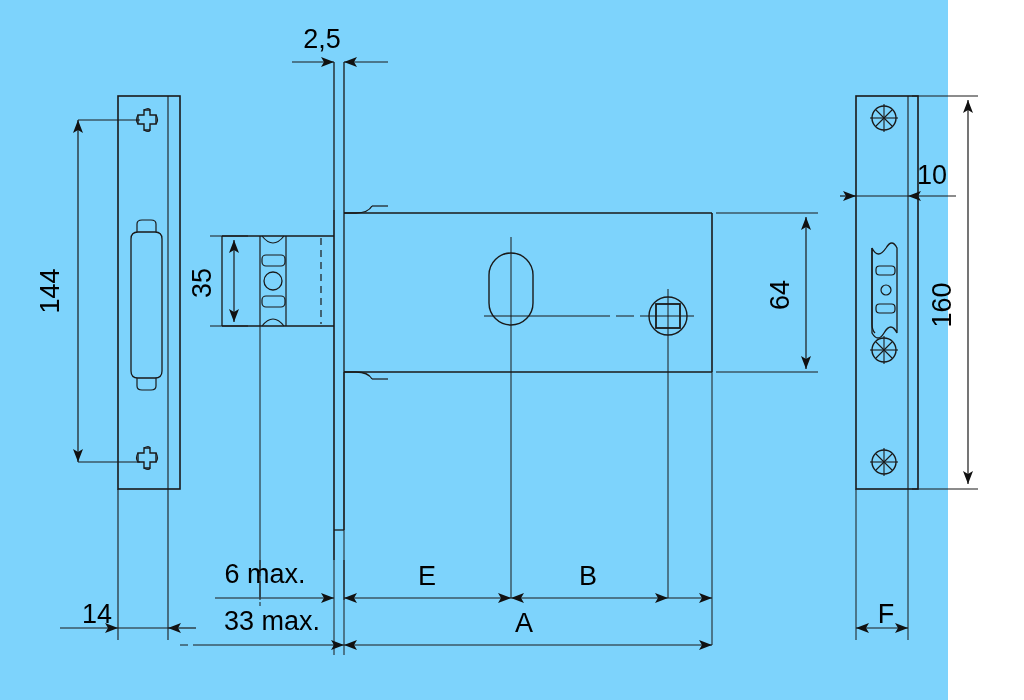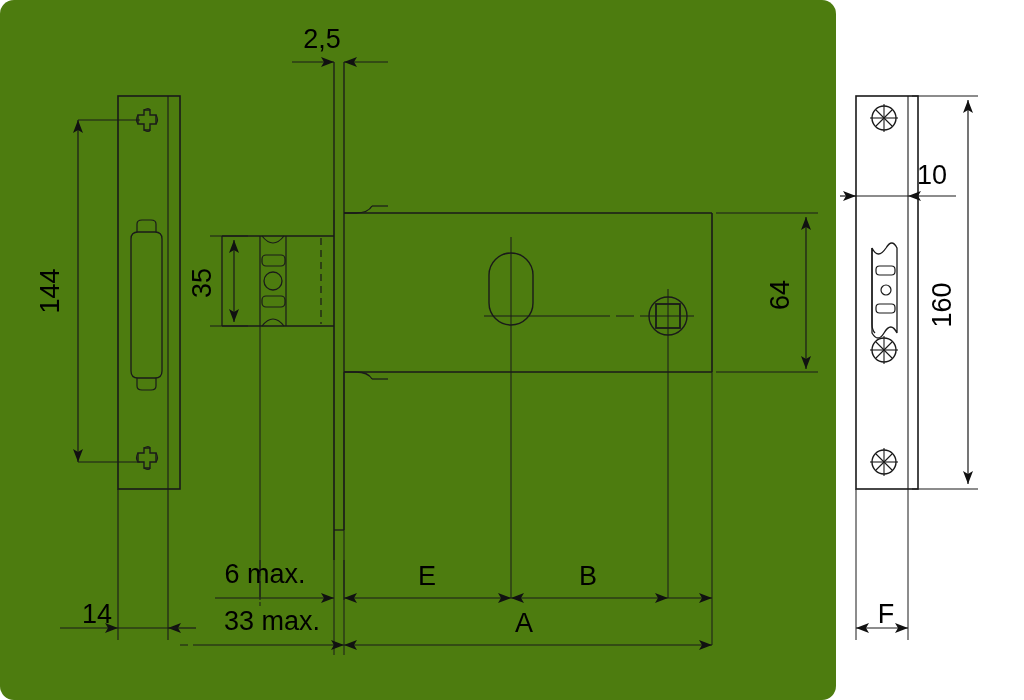--- a/index.html
+++ b/index.html
@@ -1,21 +1,21 @@
 <!DOCTYPE html>
 <html><head>
 <meta charset="utf-8">
 <title>Mortise Lock Technical Drawing</title>
 <style>
   html,body{margin:0;padding:0;background:#ffffff;}
   body{
     font-family:"Liberation Sans", sans-serif;
     width:1024px;height:700px;overflow:hidden;position:relative;
   }
-  #stage{position:relative;width:836px;height:700px;background:#4d7c0f;border-radius:14px;}
+  #stage{position:relative;width:948px;height:700px;background:#7dd3fc;}
   svg#drawing{position:absolute;left:0;top:0;width:1024px;height:700px;display:block;}
   .dimtext{
     font-family:"Liberation Sans", sans-serif;
     font-size:27px;
     fill:#000;
     font-weight:400;
   }
 </style>
 </head>
 <body>

